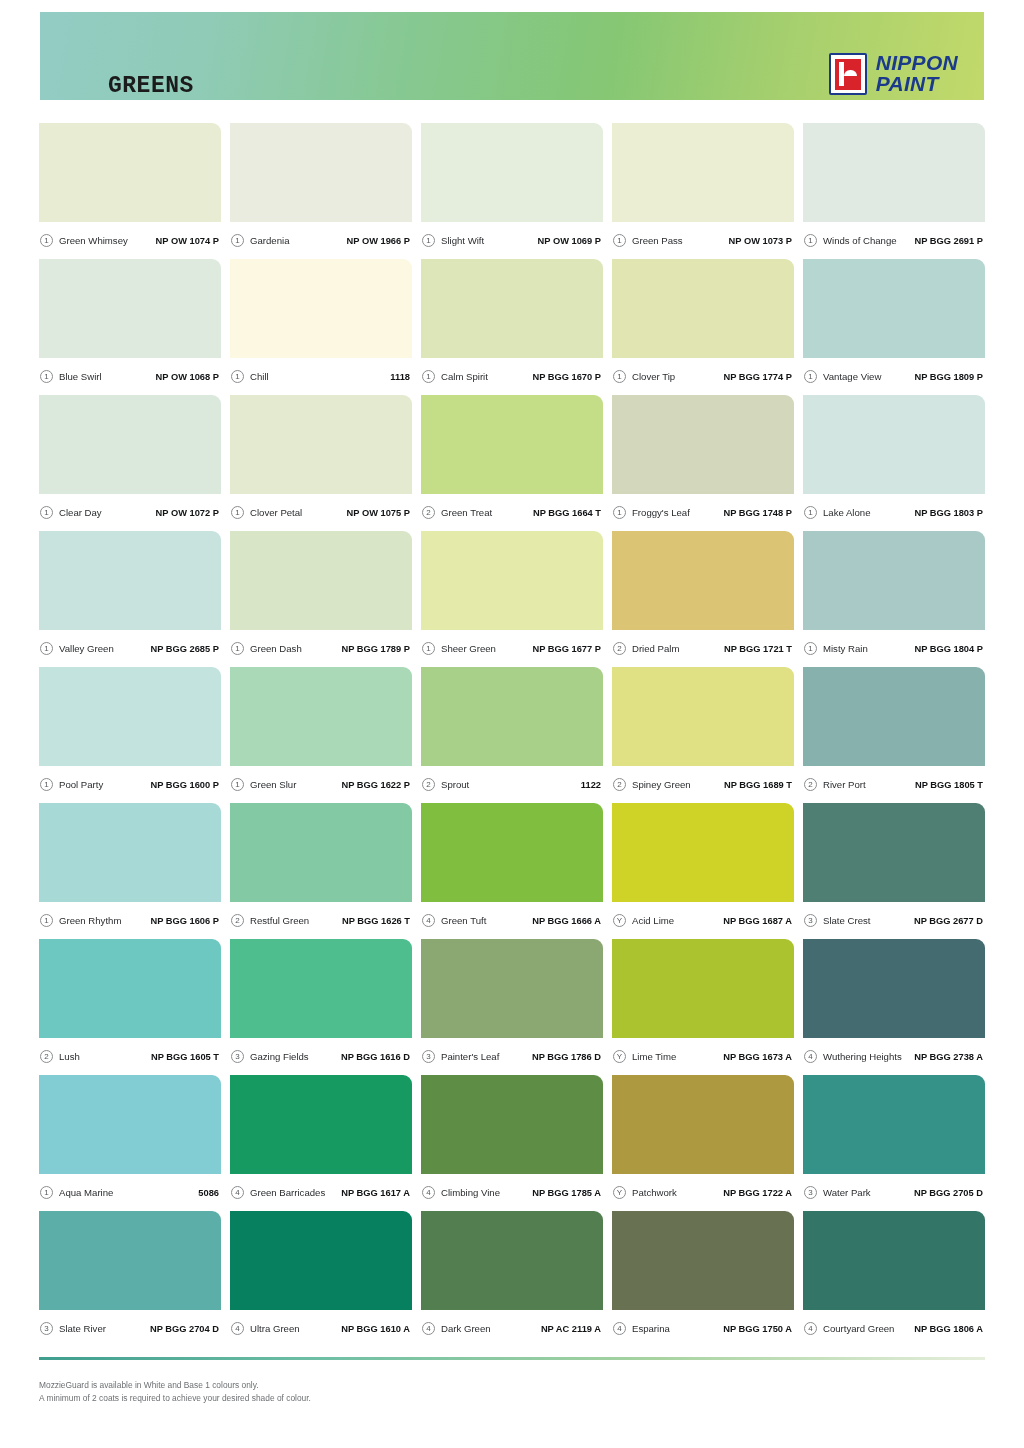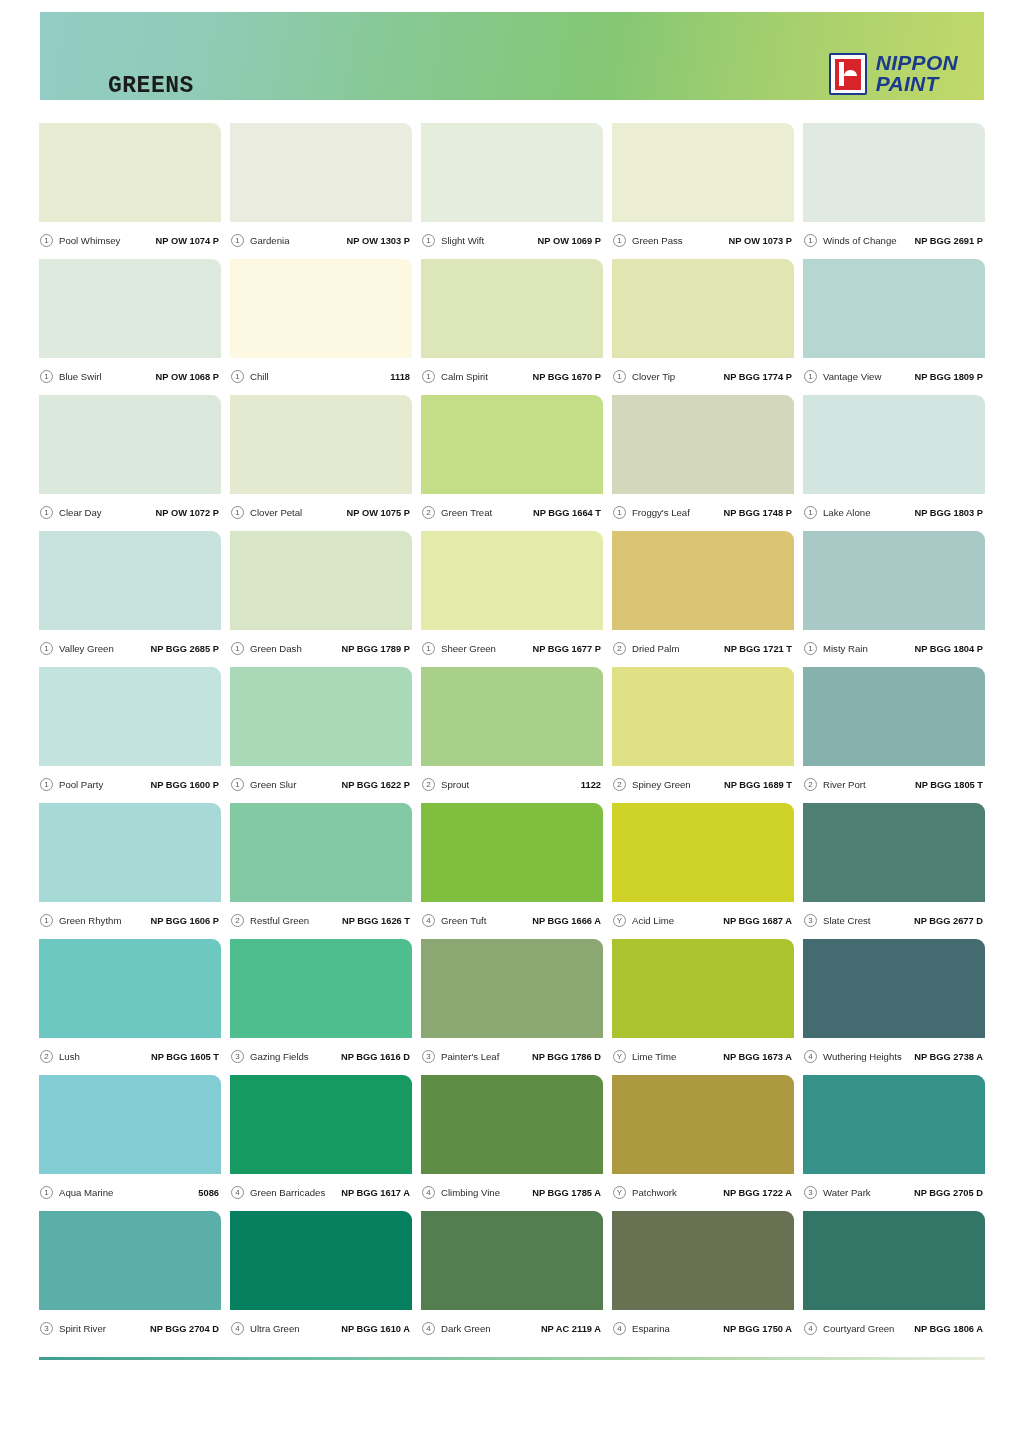--- a/index.html
+++ b/index.html
@@ -181,30 +181,30 @@
         <span>PAINT</span>
       </div>
     </div>
   </div>
 
   <div id="swatch-grid">
       <div class="swatch-cell">
         <div class="swatch-chip" style="background: rgb(232, 236, 210);"></div>
         <div class="swatch-label">
           <span class="base-badge">1</span>
-          <span class="colour-name">Pool Whimsey</span>
+          <span class="colour-name">Green Whimsey</span>
           <span class="colour-code">NP OW 1074 P</span>
         </div>
       </div>
       <div class="swatch-cell">
         <div class="swatch-chip" style="background: rgb(233, 236, 223);"></div>
         <div class="swatch-label">
           <span class="base-badge">1</span>
           <span class="colour-name">Gardenia</span>
-          <span class="colour-code">NP OW 1303 P</span>
+          <span class="colour-code">NP OW 1966 P</span>
         </div>
       </div>
       <div class="swatch-cell">
         <div class="swatch-chip" style="background: rgb(229, 237, 221);"></div>
         <div class="swatch-label">
           <span class="base-badge">1</span>
           <span class="colour-name">Slight Wift</span>
           <span class="colour-code">NP OW 1069 P</span>
         </div>
       </div>
@@ -501,21 +501,21 @@
         <div class="swatch-label">
           <span class="base-badge">3</span>
           <span class="colour-name">Water Park</span>
           <span class="colour-code">NP BGG 2705 D</span>
         </div>
       </div>
       <div class="swatch-cell">
         <div class="swatch-chip" style="background: rgb(91, 175, 168);"></div>
         <div class="swatch-label">
           <span class="base-badge">3</span>
-          <span class="colour-name">Spirit River</span>
+          <span class="colour-name">Slate River</span>
           <span class="colour-code">NP BGG 2704 D</span>
         </div>
       </div>
       <div class="swatch-cell">
         <div class="swatch-chip" style="background: rgb(7, 128, 95);"></div>
         <div class="swatch-label">
           <span class="base-badge">4</span>
           <span class="colour-name">Ultra Green</span>
           <span class="colour-code">NP BGG 1610 A</span>
         </div>
@@ -541,16 +541,20 @@
         <div class="swatch-label">
           <span class="base-badge">4</span>
           <span class="colour-name">Courtyard Green</span>
           <span class="colour-code">NP BGG 1806 A</span>
         </div>
       </div>
     </div>
 
   <div id="footer-rule"></div>
 
+  <div id="footer-note">
+    <div>MozzieGuard is available in White and Base 1 colours only.</div>
+    <div>A minimum of 2 coats is required to achieve your desired shade of colour.</div>
+  </div>
 
   <div id="page-number">45</div>
 
 </div>
 
 </body></html>

